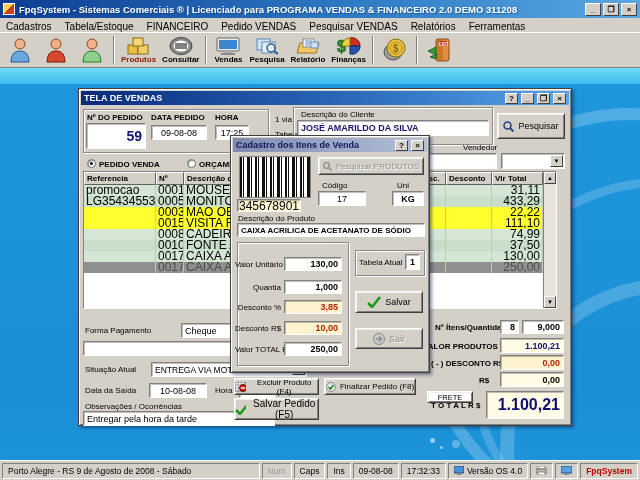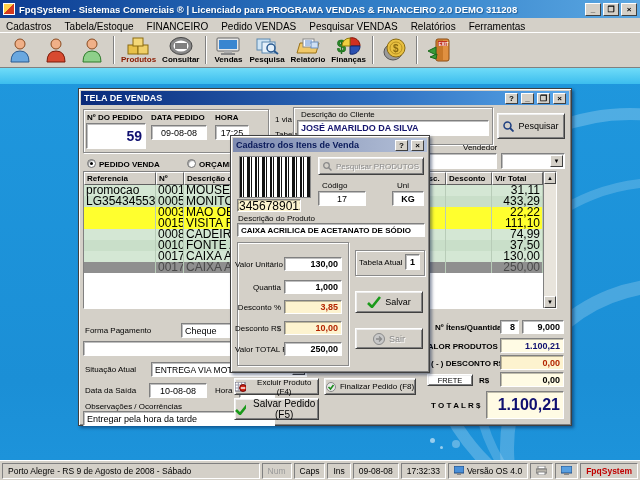--- a/index.html
+++ b/index.html
@@ -382,21 +382,21 @@
       <span>Salvar Pedido  (F5)</span>
     </button>
 
     <div class="lab small b" style="left:356px;top:234px">Nº Ítens/Quantidade</div>
     <div class="fld right b" style="left:421px;top:231px;width:19px;height:14px;font-weight:bold">8</div>
     <div class="fld right b" style="left:443px;top:231px;width:42px;height:14px;font-weight:bold">9,000</div>
     <div class="lab small b" style="left:344px;top:253px">VALOR PRODUTOS R$</div>
     <div class="fld right cream bignum" style="left:421px;top:249px;width:64px;height:15px">1.100,21</div>
     <div class="lab small b" style="left:352px;top:270px">( - ) DESCONTO R$</div>
     <div class="fld right yellow" style="left:421px;top:266px;width:64px;height:15px">0,00</div>
-    <button class="btn" style="left:348px;top:285px;width:46px;height:12px;font-size:7.5px;background:#fff">
+    <button class="btn" style="left:348px;top:302px;width:46px;height:12px;font-size:7.5px;background:#fff">
         <span>FRETE</span>
       </button>
     <div class="lab small b" style="left:400px;top:287px">R$</div>
     <div class="fld right cream" style="left:421px;top:283px;width:64px;height:15px;font-weight:bold">0,00</div>
     <div class="lab small b" style="left:352px;top:312px">T O T A L  R $</div>
     <div class="fld right cream bignum" style="left:407px;top:302px;width:78px;height:28px;font-size:16px">1.100,21</div>
   </div>
 
   <div class="win" style="left:230px;top:135px;width:200px;height:238px;z-index:10">
     <div class="wtitle dlgtitle">

